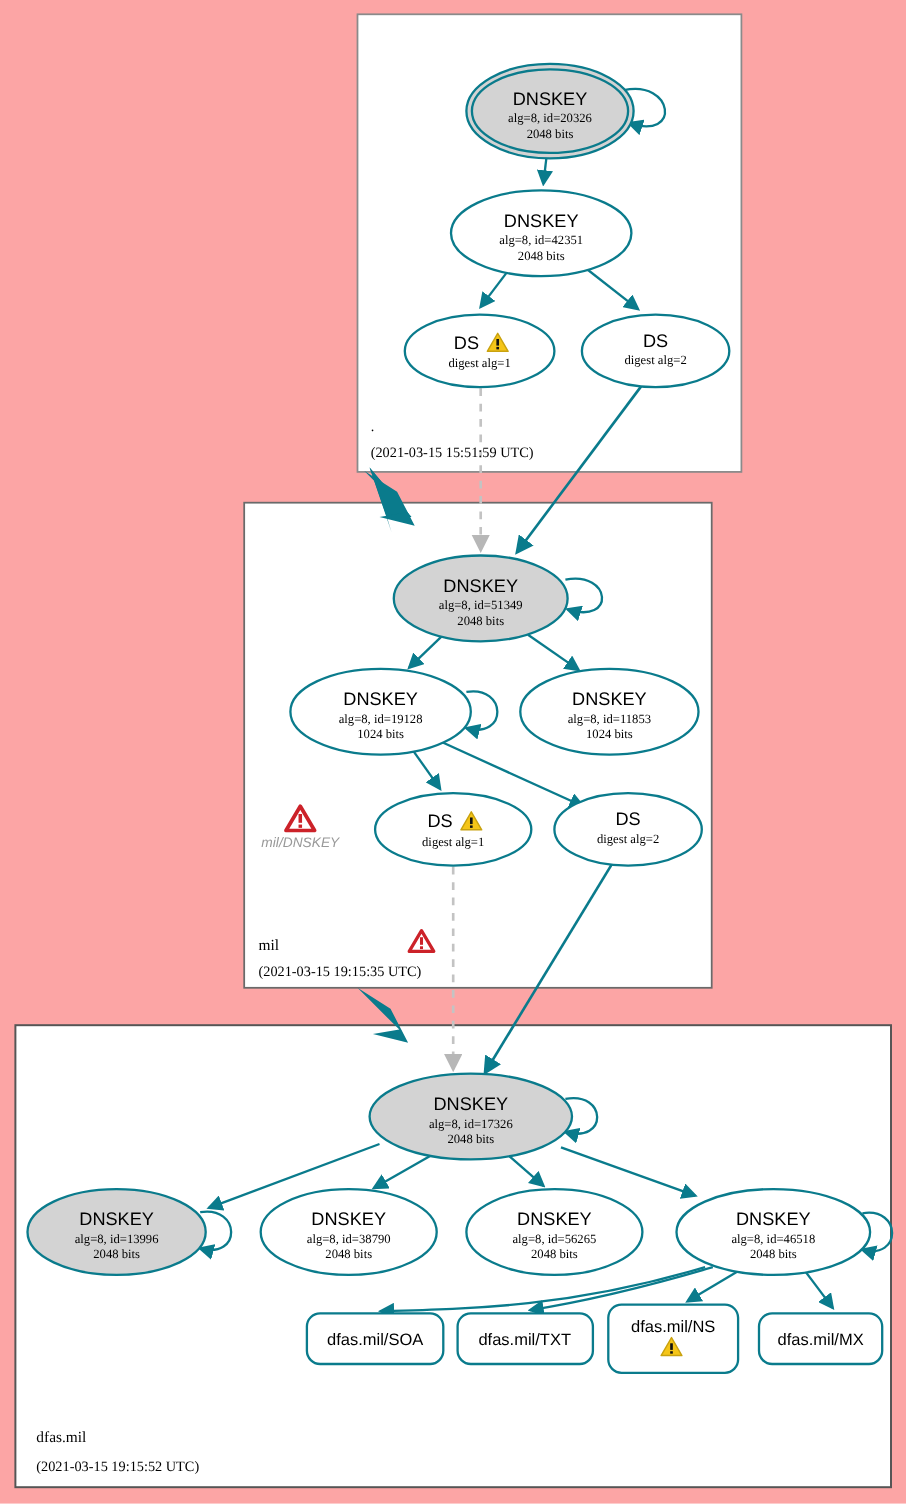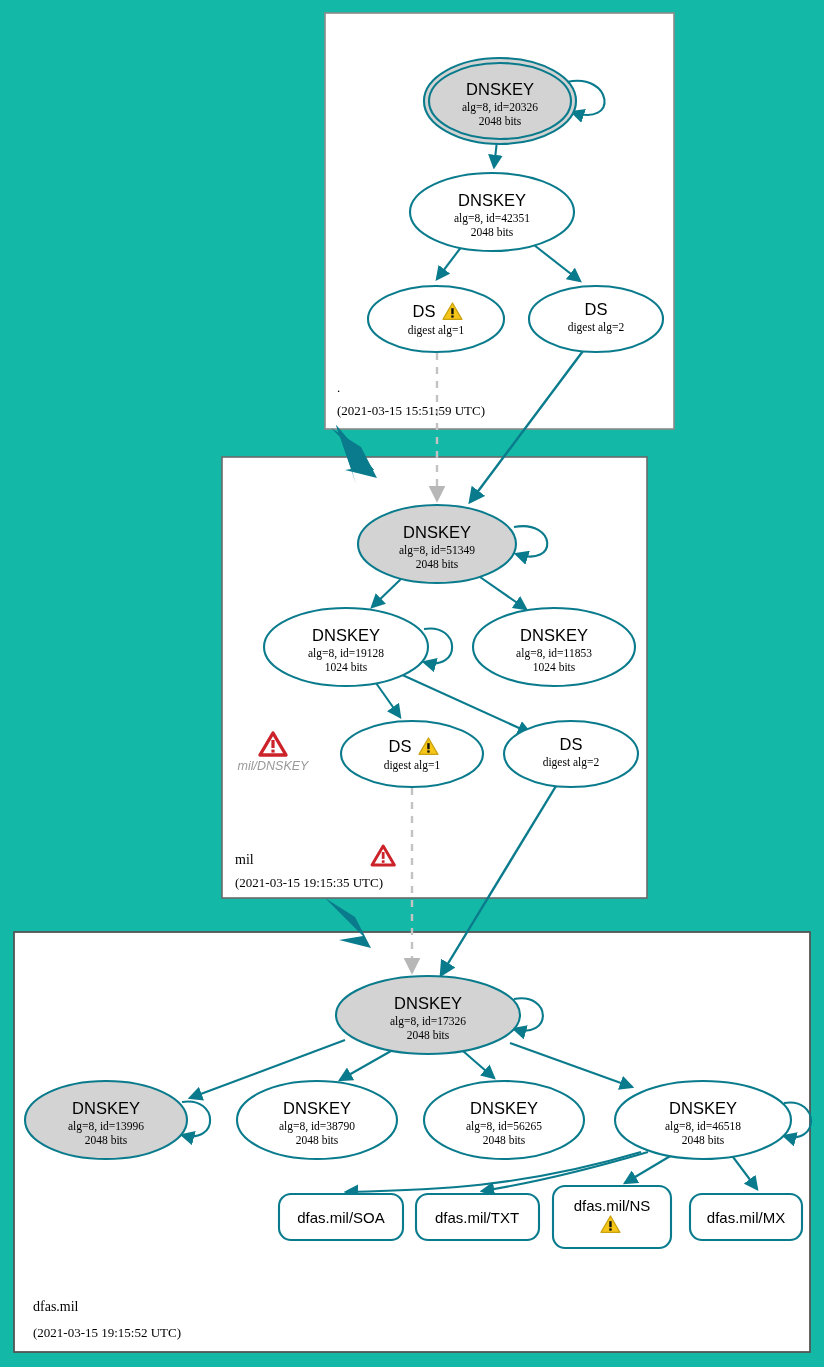--- a/index.html
+++ b/index.html
@@ -6,21 +6,21 @@
   html, body {
     margin: 0;
     padding: 0;
     background: #ffffff;
     font-family: "Liberation Sans", sans-serif;
   }
   #stage {
     position: relative;
     width: 824px;
     height: 1367px;
-    background: #14b8a6;
+    background: #fca5a5;
     overflow: hidden;
   }
   #stage svg.layer {
     position: absolute;
     left: 0;
     top: 0;
     width: 824px;
     height: 1367px;
   }
   .node-label {

